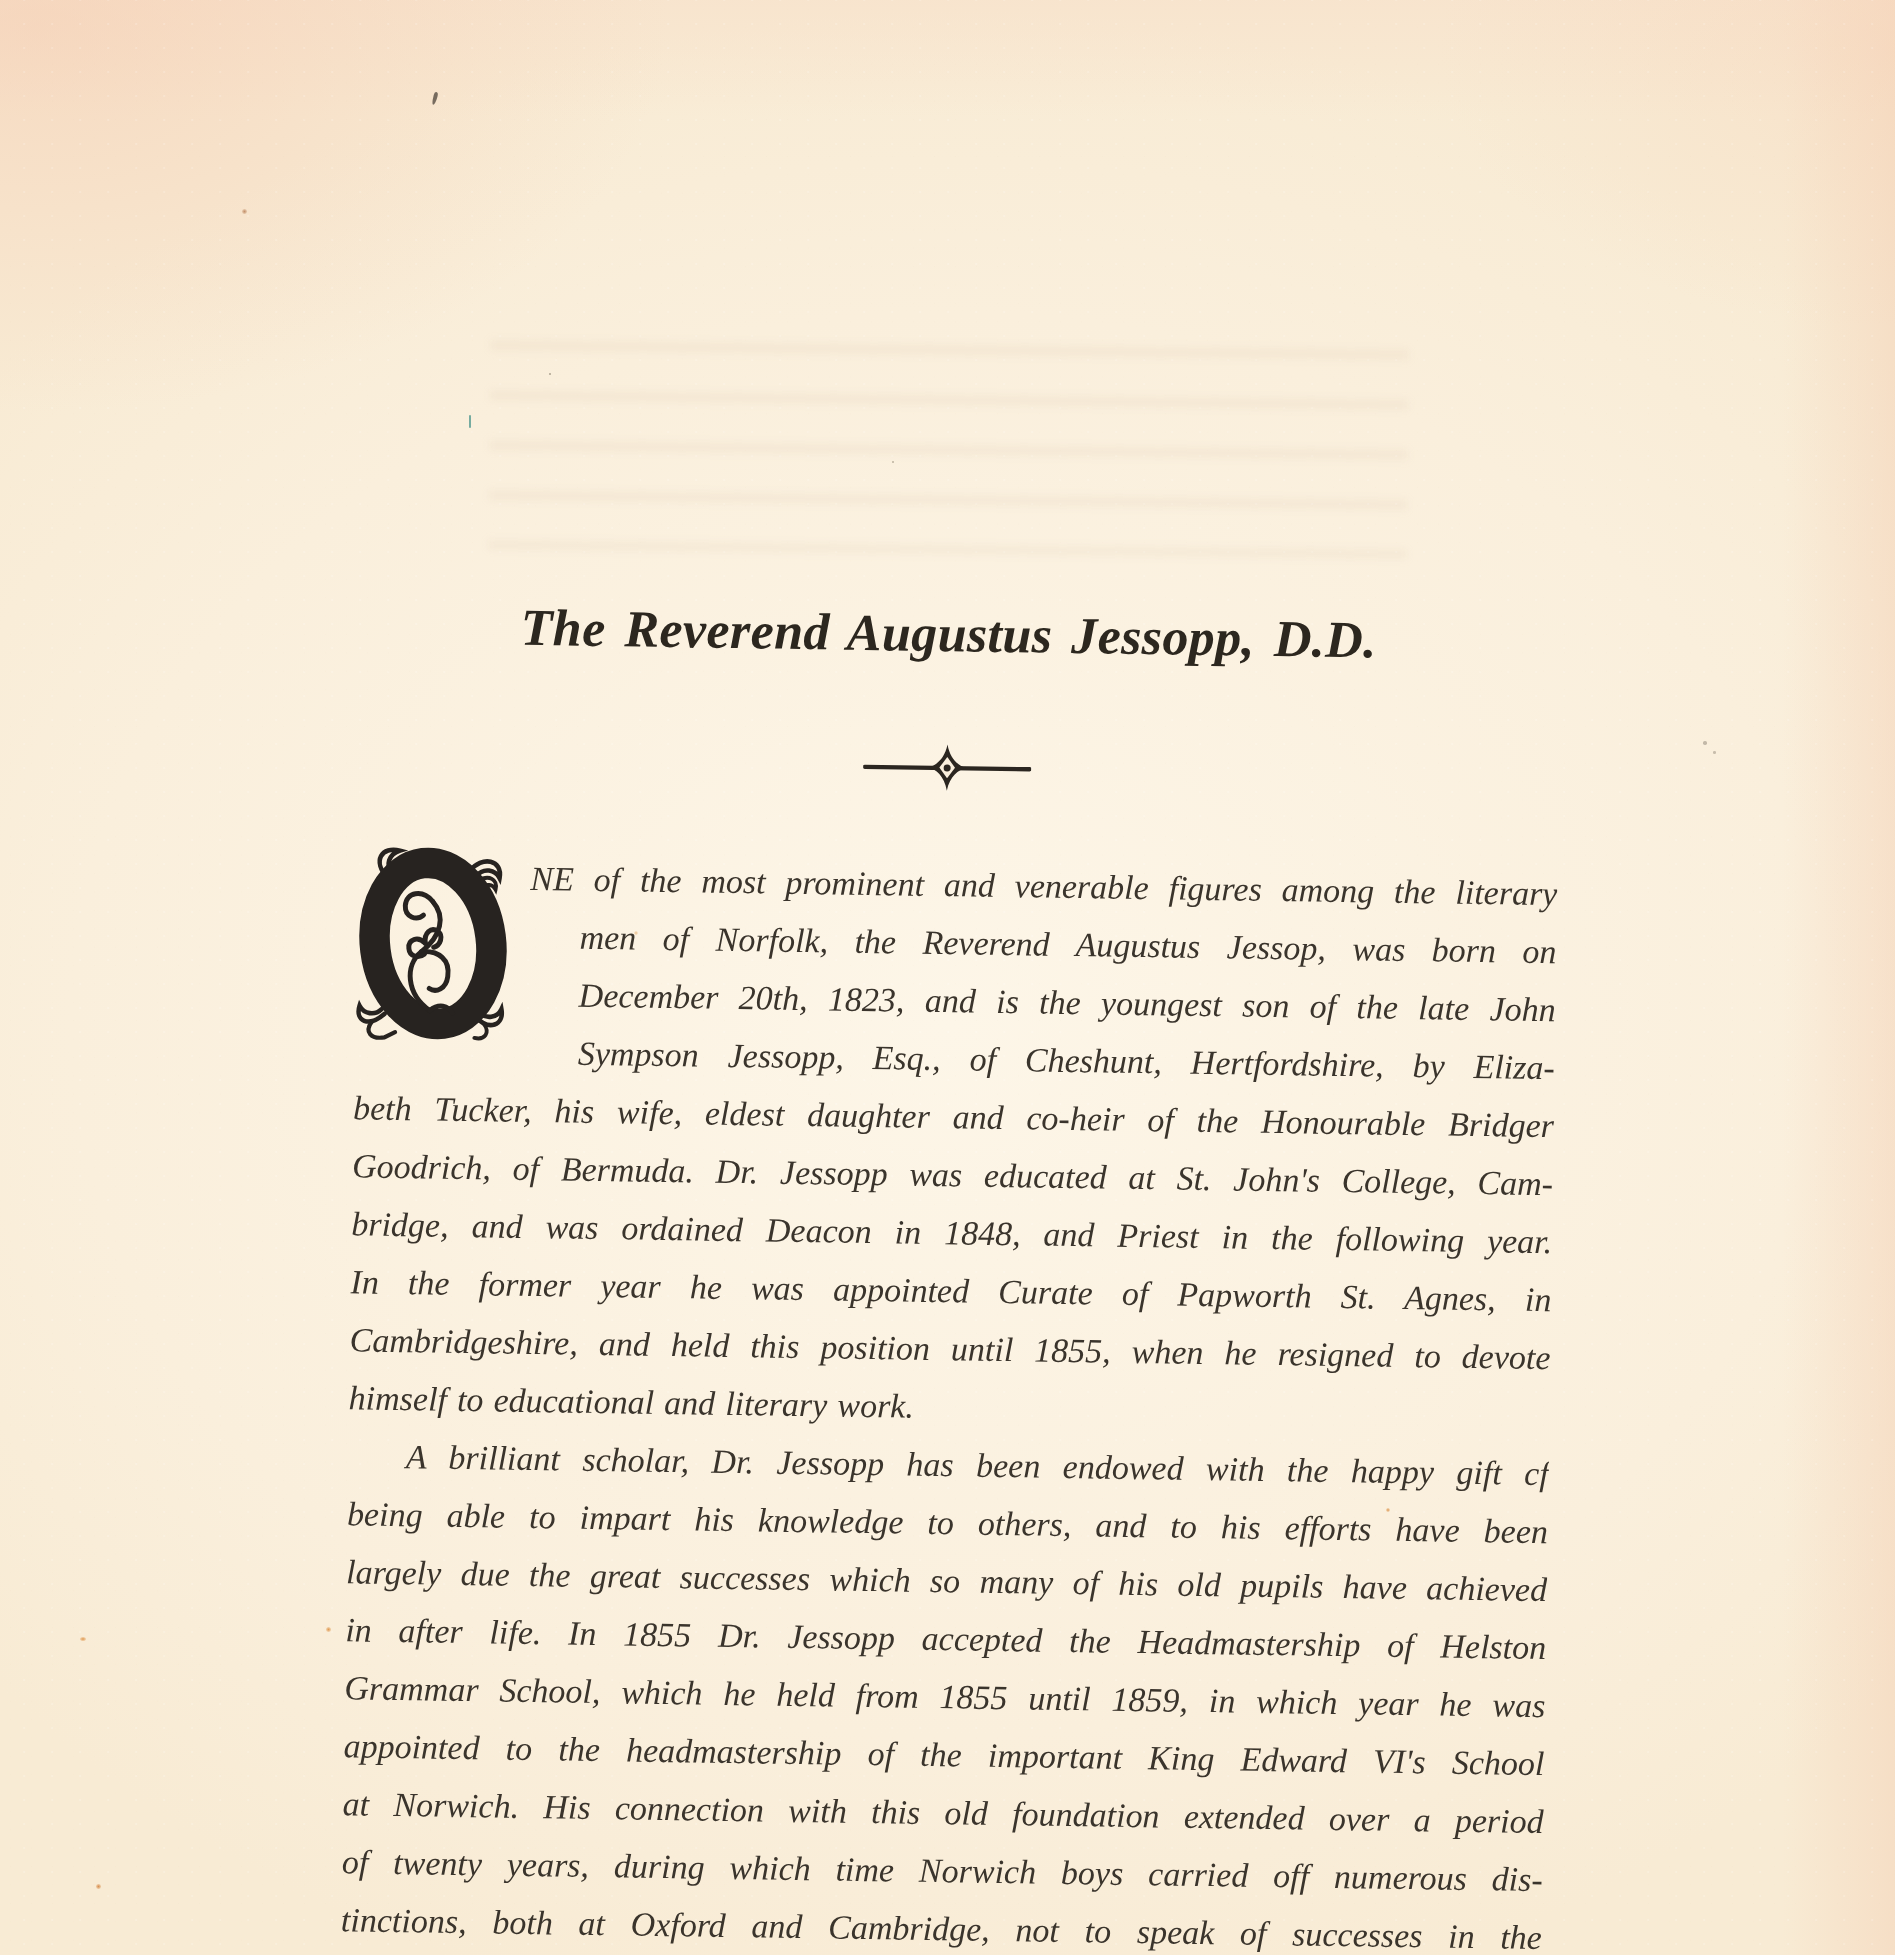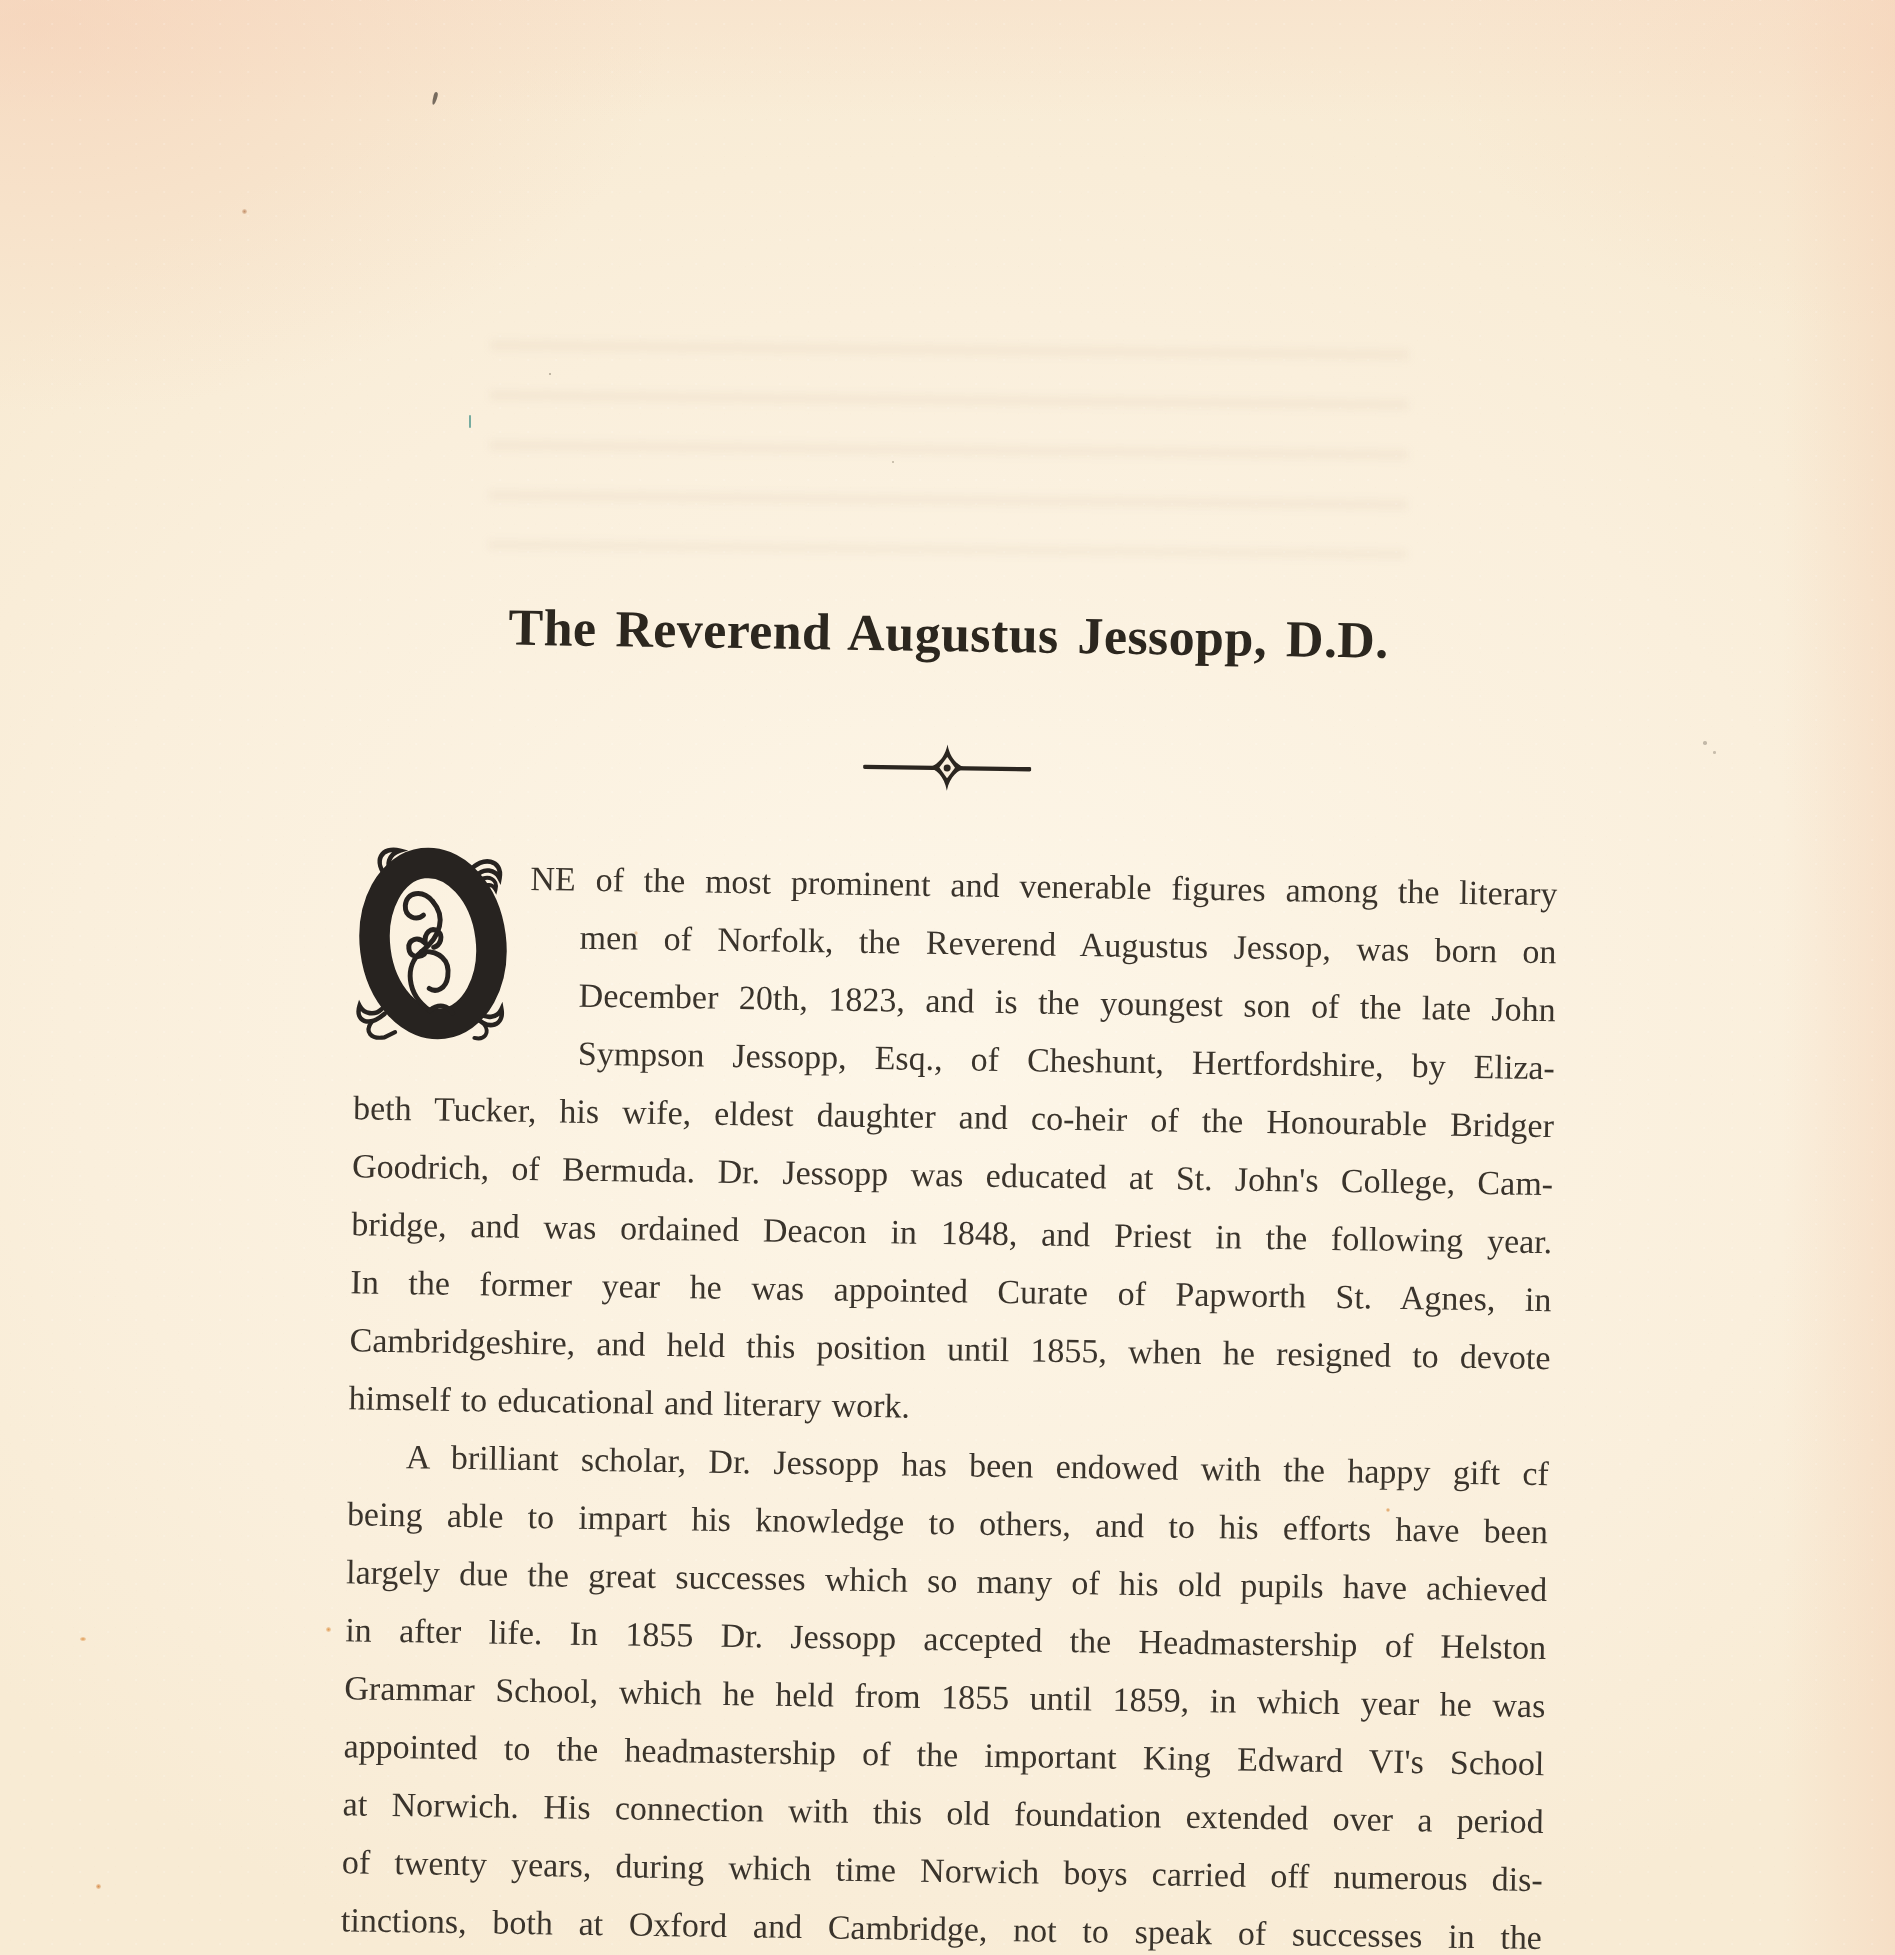--- a/index.html
+++ b/index.html
@@ -1,21 +1,21 @@
 <!DOCTYPE html>
 <html style="font-size:6.3px"><head>
 <meta charset="utf-8">
 <style>
   html, body {
     margin: 0; padding: 0;
     width: 1896px; height: 2440px;
     overflow: hidden;
     background: #f5f3ef;
   }
-  .scan { position: absolute; inset: 0; }
+  .scan { position: absolute; inset: 0; font-style: italic; }
 
   
   .paper {
     position: absolute; left: 0; top: 0; width: 1896px; height: 2440px;
     background:
       radial-gradient(1017px 626px at 2% 1%, rgba(244,199,172,.48), rgba(244,199,172,0) 62%),
       radial-gradient(704px 430px at 100% 2%, rgba(246,208,180,.34), rgba(246,208,180,0) 65%),
       radial-gradient(782px 547px at 0% 100%, rgba(243,206,178,.26), rgba(243,206,178,0) 60%),
       radial-gradient(939px 626px at 100% 96%, rgba(246,216,188,.28), rgba(246,216,188,0) 60%),
       linear-gradient(to bottom, rgba(247,216,194,.35), rgba(247,216,194,0) 117px),

